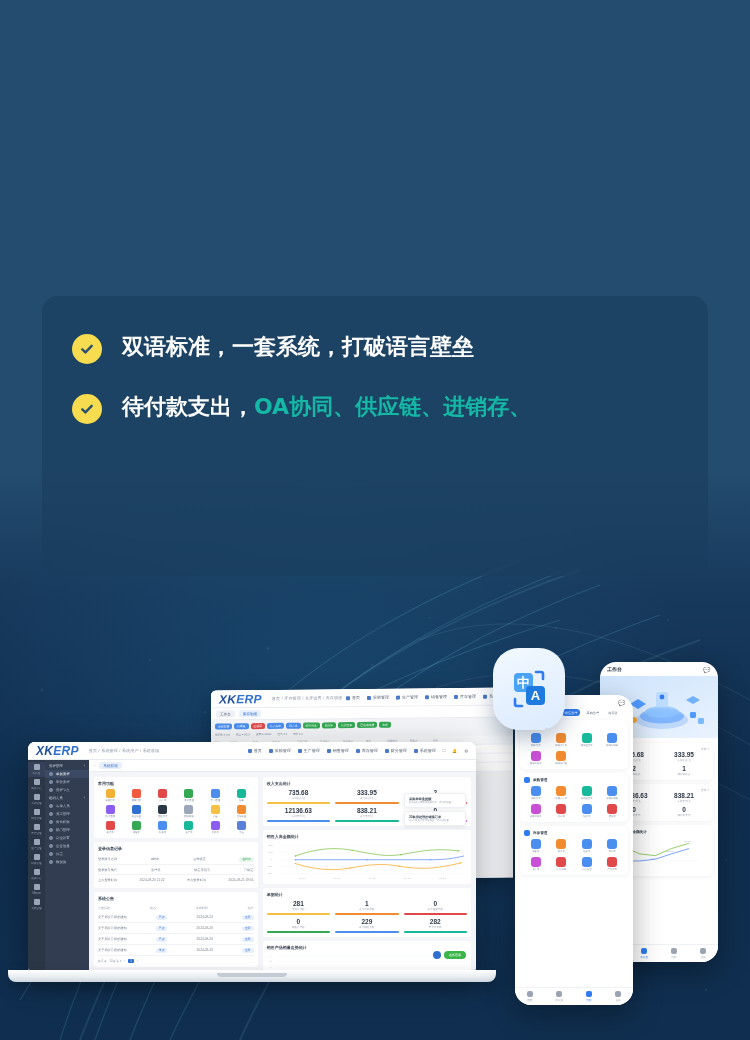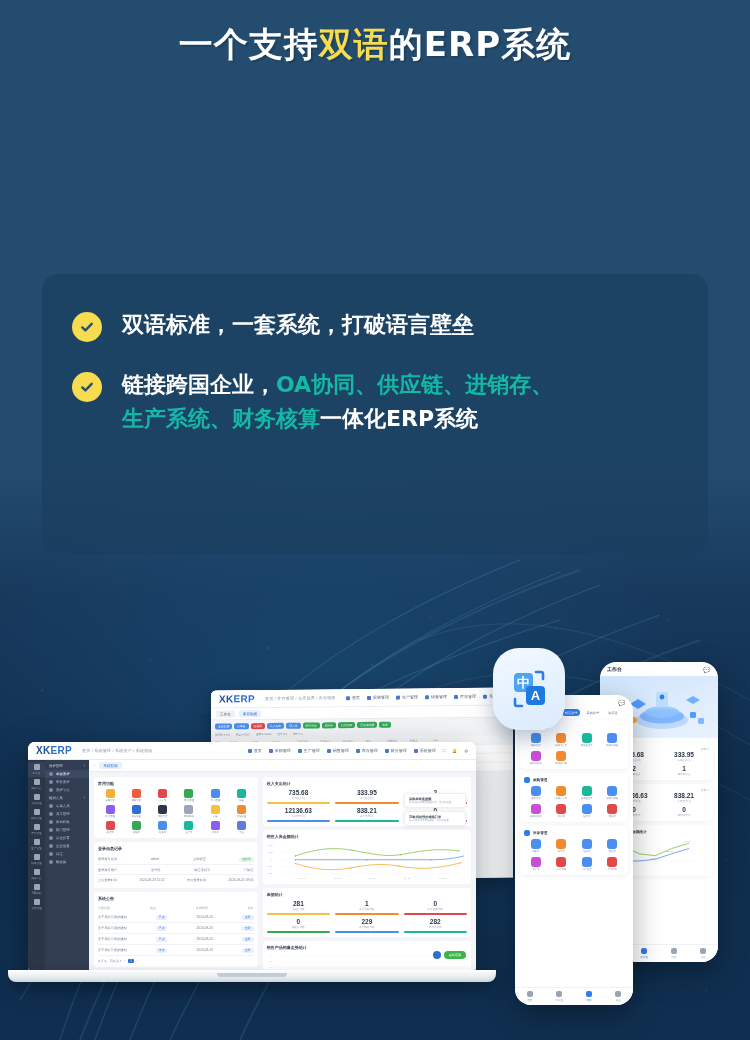--- a/index.html
+++ b/index.html
@@ -50,21 +50,21 @@
     letter-spacing: 1px;
     font-family: "DejaVu Sans", "Liberation Sans", sans-serif;
     text-shadow: 2px 2px 0 rgba(28,60,88,0.65);
     white-space: nowrap;
   }
   .subtitle .hl { color: #F6DC4E; }
 
   
   .feature-card {
     position: absolute;
-    left: 42px; top: 274px;
+    left: 42px; top: 296px;
     width: 666px; height: 280px;
     background: rgba(26,62,94,0.62);
     border-radius: 16px;
     backdrop-filter: blur(1px);
     padding: 34px 30px 0 30px;
   }
   .feature-row { display: flex; align-items: flex-start; margin-bottom: 26px; }
   .check {
     flex: 0 0 auto;
     width: 30px; height: 30px; border-radius: 50%;
@@ -105,21 +105,21 @@
   }
   .laptop-notch {
     position:absolute; left:50%; transform:translateX(-50%); top:3px;
     width: 70px; height:4px; border-radius: 0 0 6px 6px; background:#c3ccd4;
   }
 
   
   .dash { width:100%; height:100%; display:flex; flex-direction:column; background:#f3f5f8; }
   .dash-top { height: 18px; background:#fff; display:flex; align-items:center;
               padding: 0 8px; border-bottom:1px solid #e8ecf1; flex:0 0 auto; }
-  .dash-logo { font-size: 10px; font-weight: 800; color:#2f6fd0; letter-spacing:.3px;}
+  .dash-logo { font-size: 12px; font-weight: 800; font-style: italic; color:#2f6fd0; letter-spacing:.3px;}
   .dash-logo .k { color:#1f4f9c; }
   .crumbs { font-size:4px; color:#8a95a3; margin-left:10px; letter-spacing:.2px; white-space:nowrap;}
   .dash-menu { margin-left:auto; display:flex; gap:7px; align-items:center; }
   .dmi { display:flex; align-items:center; gap:2px; font-size:4px; color:#5a6676; white-space:nowrap;}
   .dmi i { width:4px; height:4px; background:#4a79c8; border-radius:1px; display:block;}
   .dash-body { flex:1; display:flex; min-height:0; }
   .rail { width: 17px; background:#2b3647; flex:0 0 auto; padding-top:2px; }
   .rail-item { height:15px; display:flex; flex-direction:column; align-items:center; justify-content:center; gap:1px;}
   .rail-item i { width:6px; height:6px; background:#9aa6b8; border-radius:1px; display:block;}
   .rail-item span { font-size:2.6px; color:#93a0b3; }
@@ -260,23 +260,20 @@
       <circle cx="600" cy="860" r="1.1"></circle>
         <circle cx="680" cy="930" r="1.3"></circle>
         <circle cx="726" cy="860" r="1"></circle>
       <circle cx="30" cy="960" r="1.1"></circle>
         <circle cx="706" cy="990" r="1.2"></circle>
     </g>
   </svg>
 </div>
 
 <div class="header">
-  <div class="subtitle">
-    <span>一个支持</span><span class="hl">双语</span><span>的ERP系统</span>
-  </div>
 </div>
 
 <div class="feature-card">
 
   <div class="feature-row">
     <span class="check">
       <svg width="16" height="16" viewBox="0 0 16 16">
           <path d="M3.3 8.4 L6.4 11.4 L12.7 4.8" fill="none" stroke="#2a4f70" stroke-width="2.4" stroke-linecap="round" stroke-linejoin="round"></path>
         </svg>
     </span>
@@ -285,22 +282,21 @@
     </span>
   </div>
 
   <div class="feature-row">
     <span class="check">
       <svg width="16" height="16" viewBox="0 0 16 16">
           <path d="M3.3 8.4 L6.4 11.4 L12.7 4.8" fill="none" stroke="#2a4f70" stroke-width="2.4" stroke-linecap="round" stroke-linejoin="round"></path>
         </svg>
     </span>
     <span class="feature-text">
-      <span>链接跨国企业，</span><span class="hl">OA协同、供应链、进销存、</span>
-      <span class="l2" style="padding-left:0"><span class="hl">生产系统、财务核算</span><span>一体化ERP系统</span></span>
+      <span>待付款支出，</span><span class="hl">OA协同、供应链、进销存、</span>
     </span>
   </div>
 </div>
 
 <div class="devices">
 
   <div class="screen-back">
     <div class="bs">
       <div class="dash-top">
         <span class="dash-logo"><span class="k">XK</span>ERP</span>

